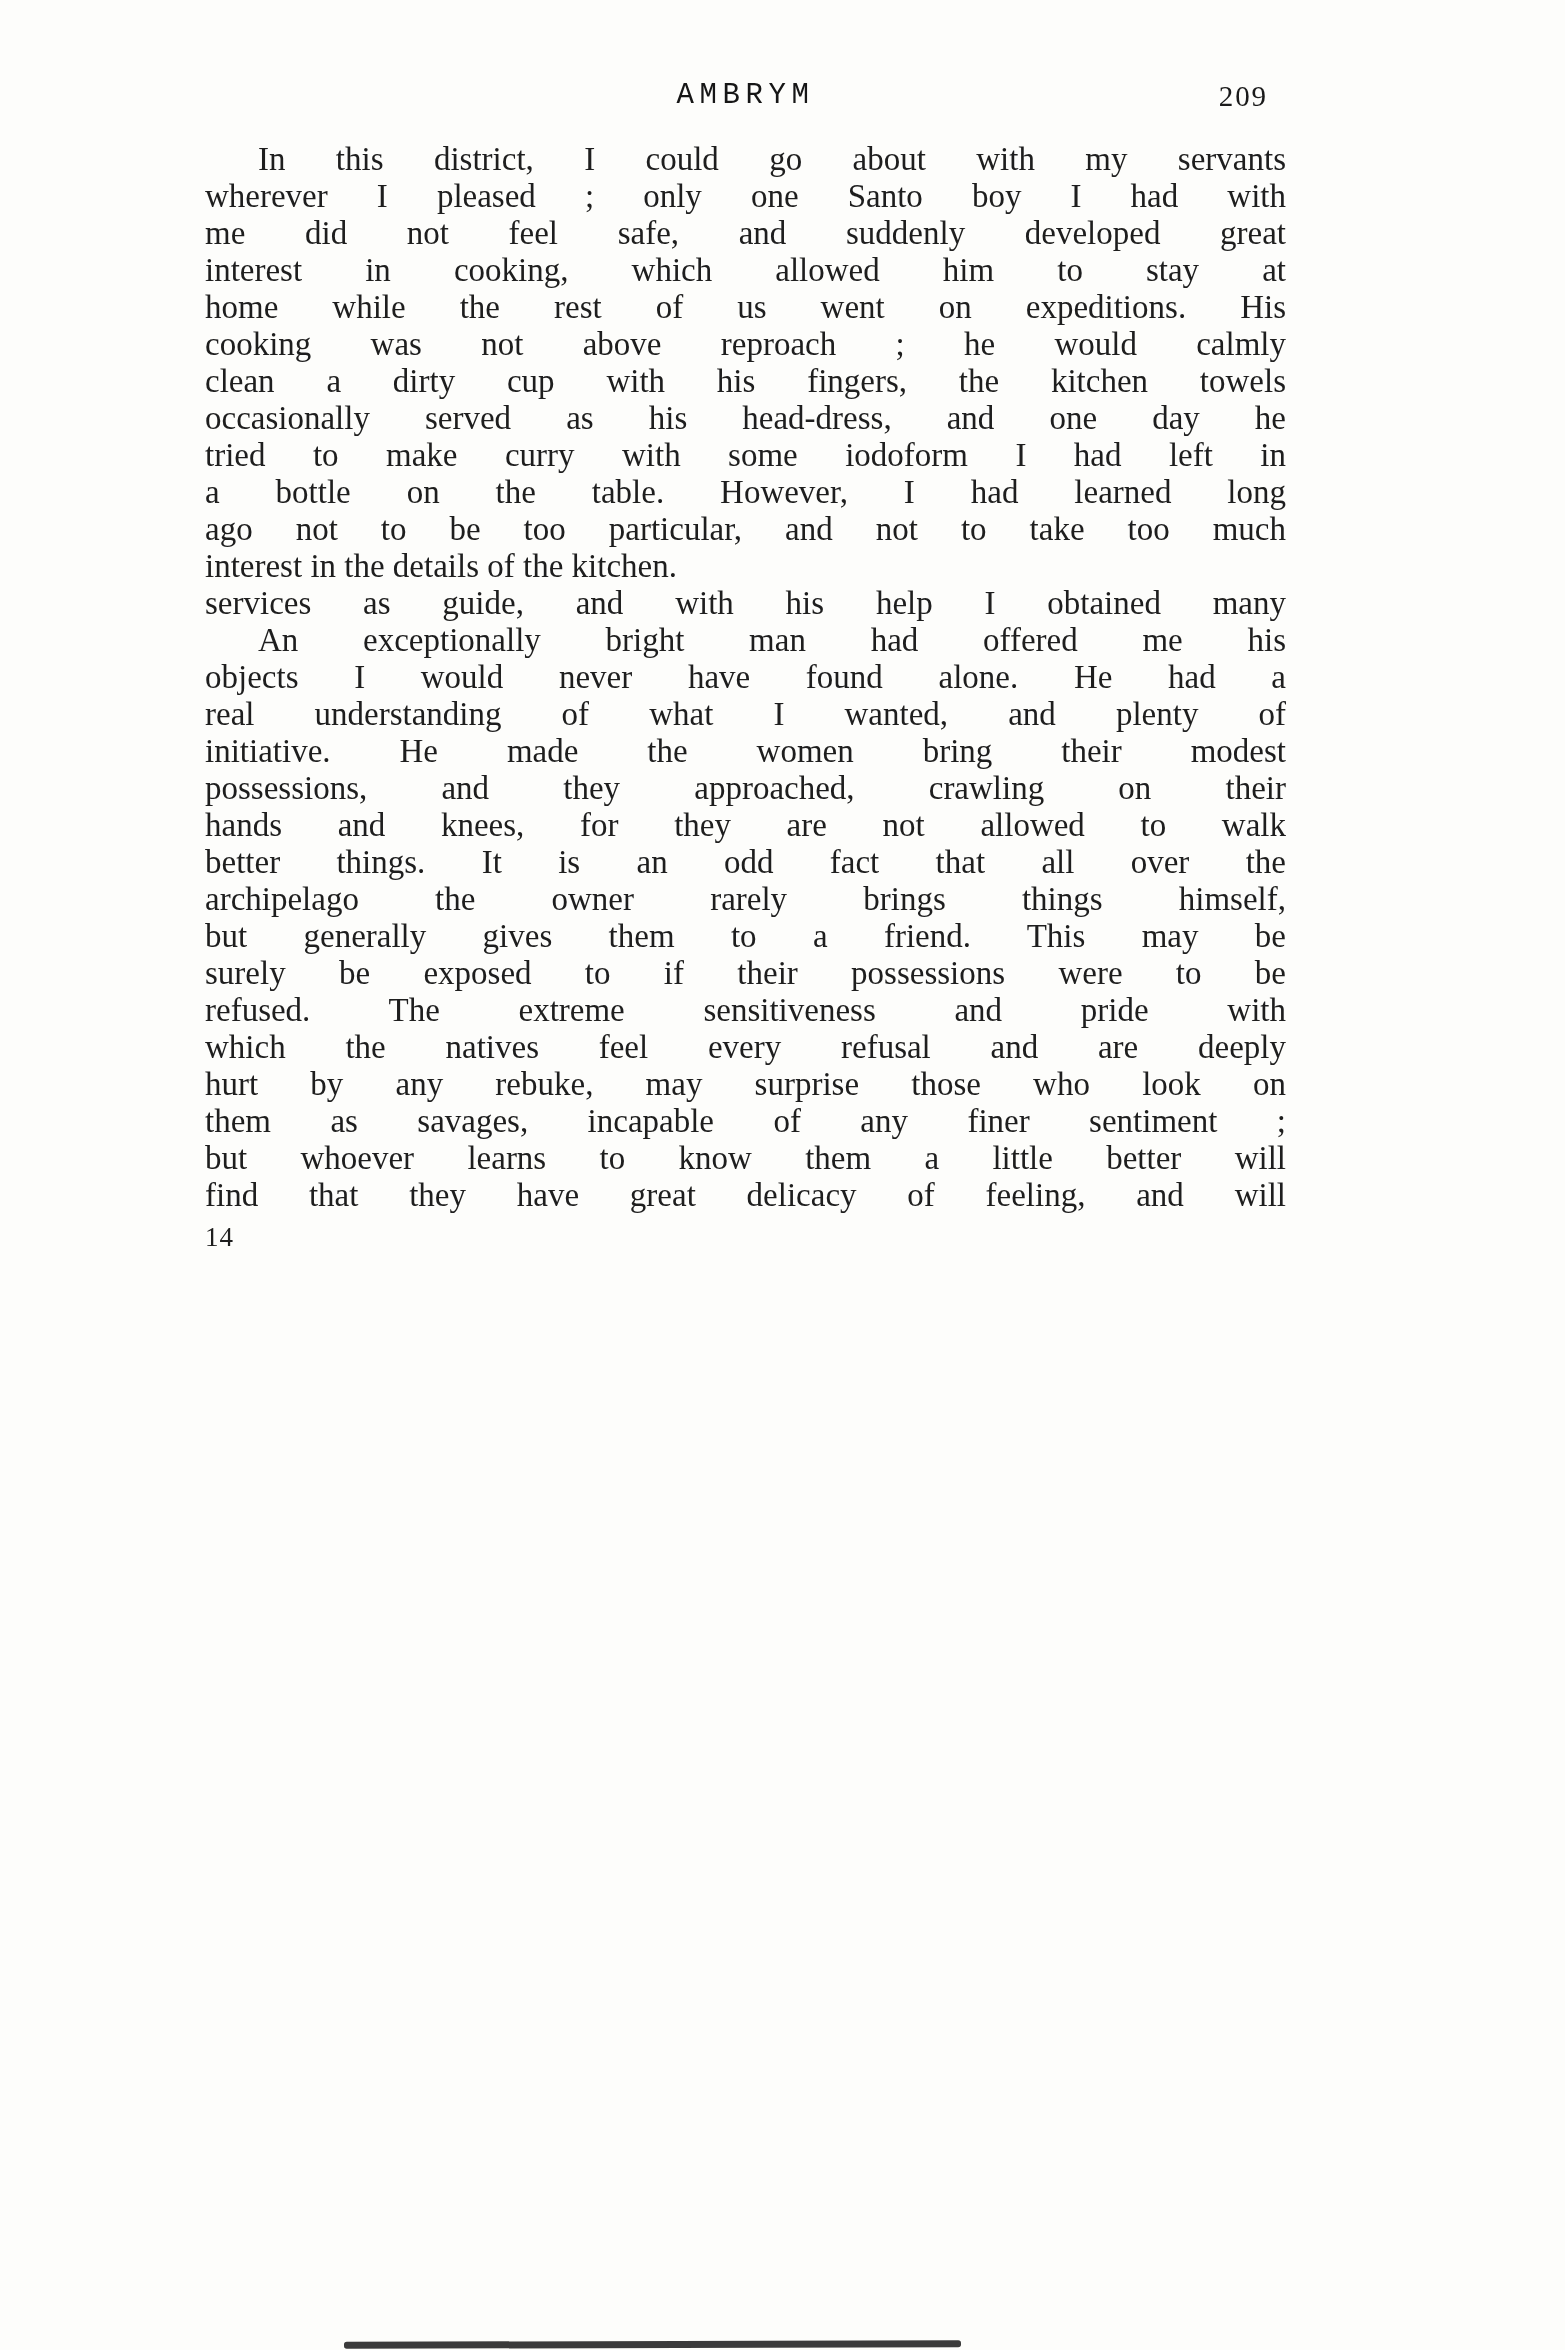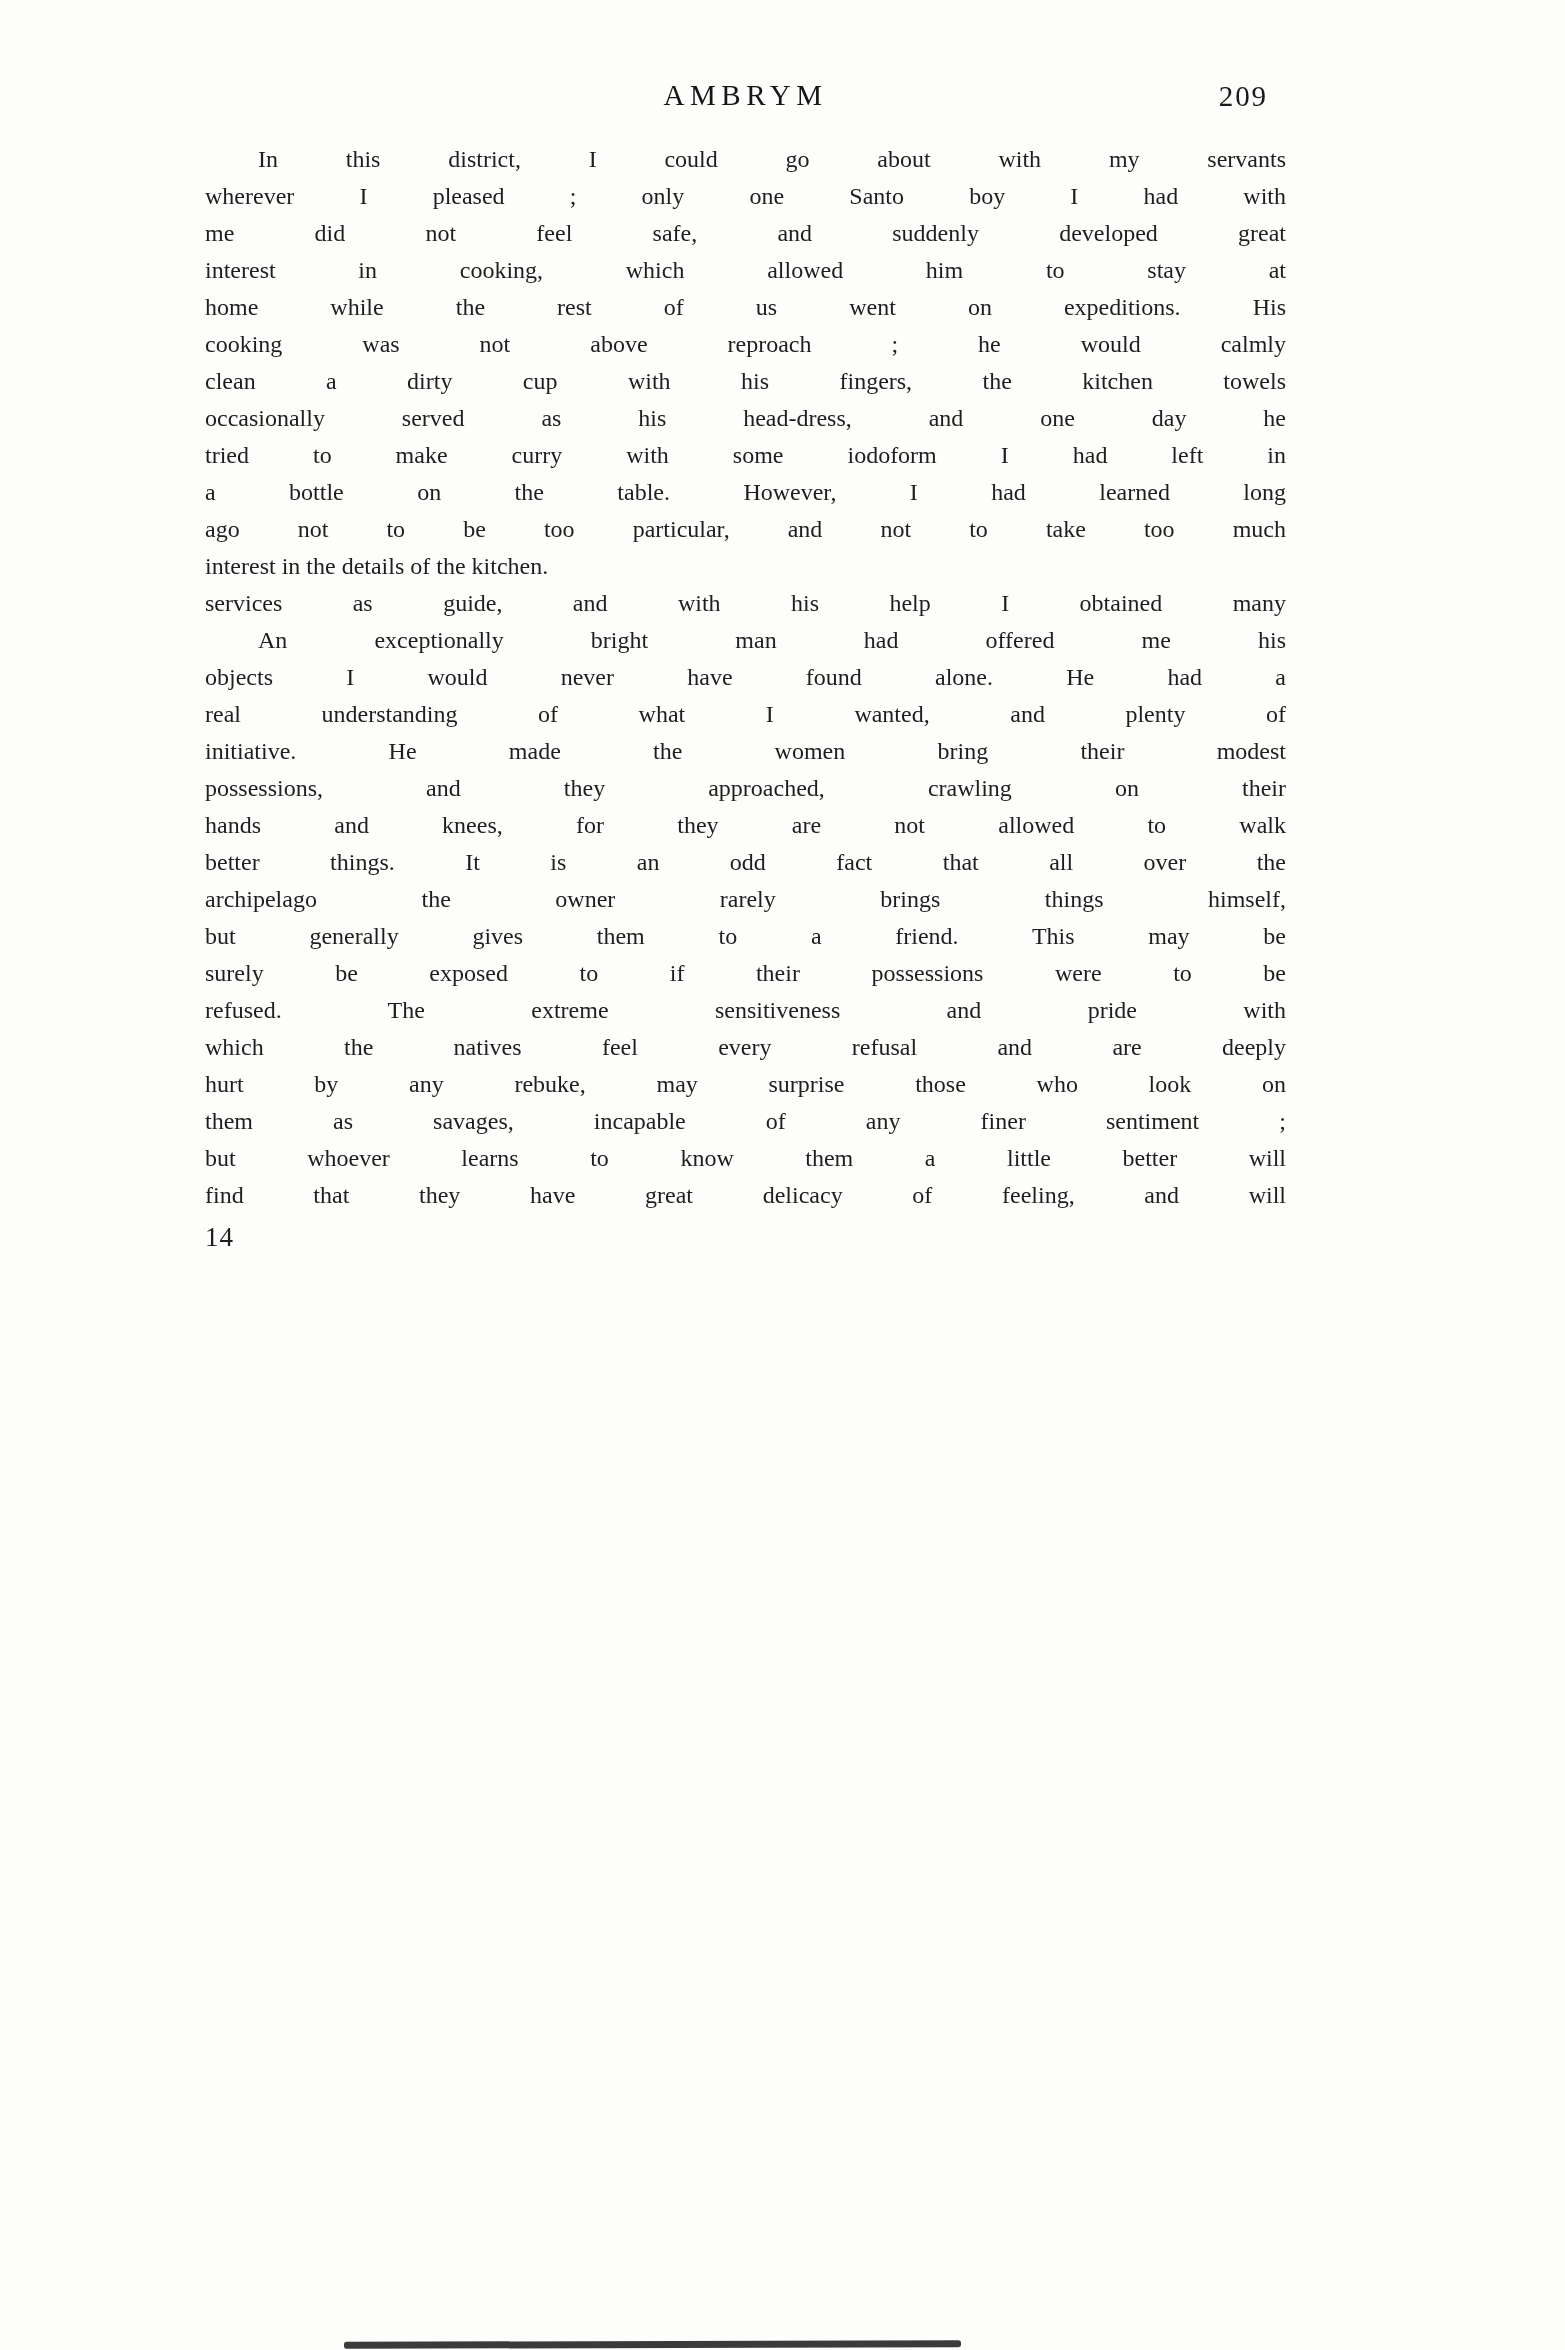--- a/index.html
+++ b/index.html
@@ -26,35 +26,36 @@
     position: relative;
     height: 41px;
     margin-bottom: 21px;
   }
   .running-title {
     display: block;
     text-align: center;
     font-size: 29px;
     letter-spacing: 5.6px;
     color: #161616;
+    font-family: Liberation Mono, monospace;
   }
   .page-number {
     position: absolute;
     right: 18px;
     top: 0.9px;
     font-size: 29px;
     letter-spacing: 1.9px;
     color: #1a1a1a;
   }
   .para {
     margin: 0;
     padding: 0;
   }
   .line {
-    font-size: 24px;
+    font-size: 33px;
     line-height: 37px;
     text-align: justify;
     text-align-last: justify;
     white-space: normal;
     color: #1e1e1e;
   }
   .line.first {
     text-indent: 53px;
   }
   .para.short-last .line.last {

